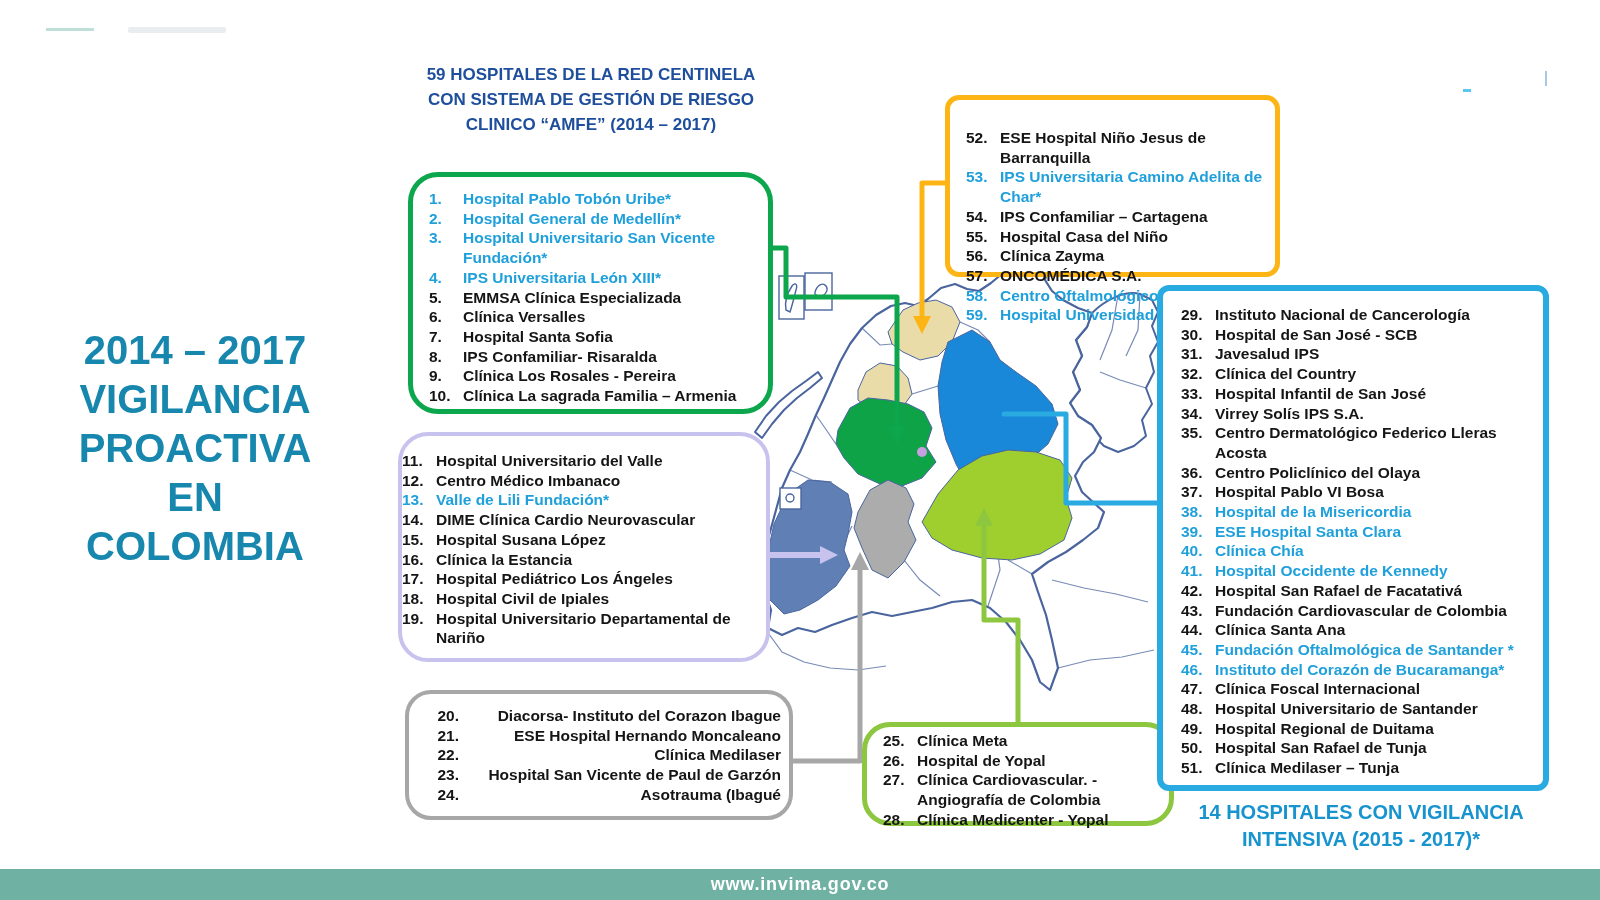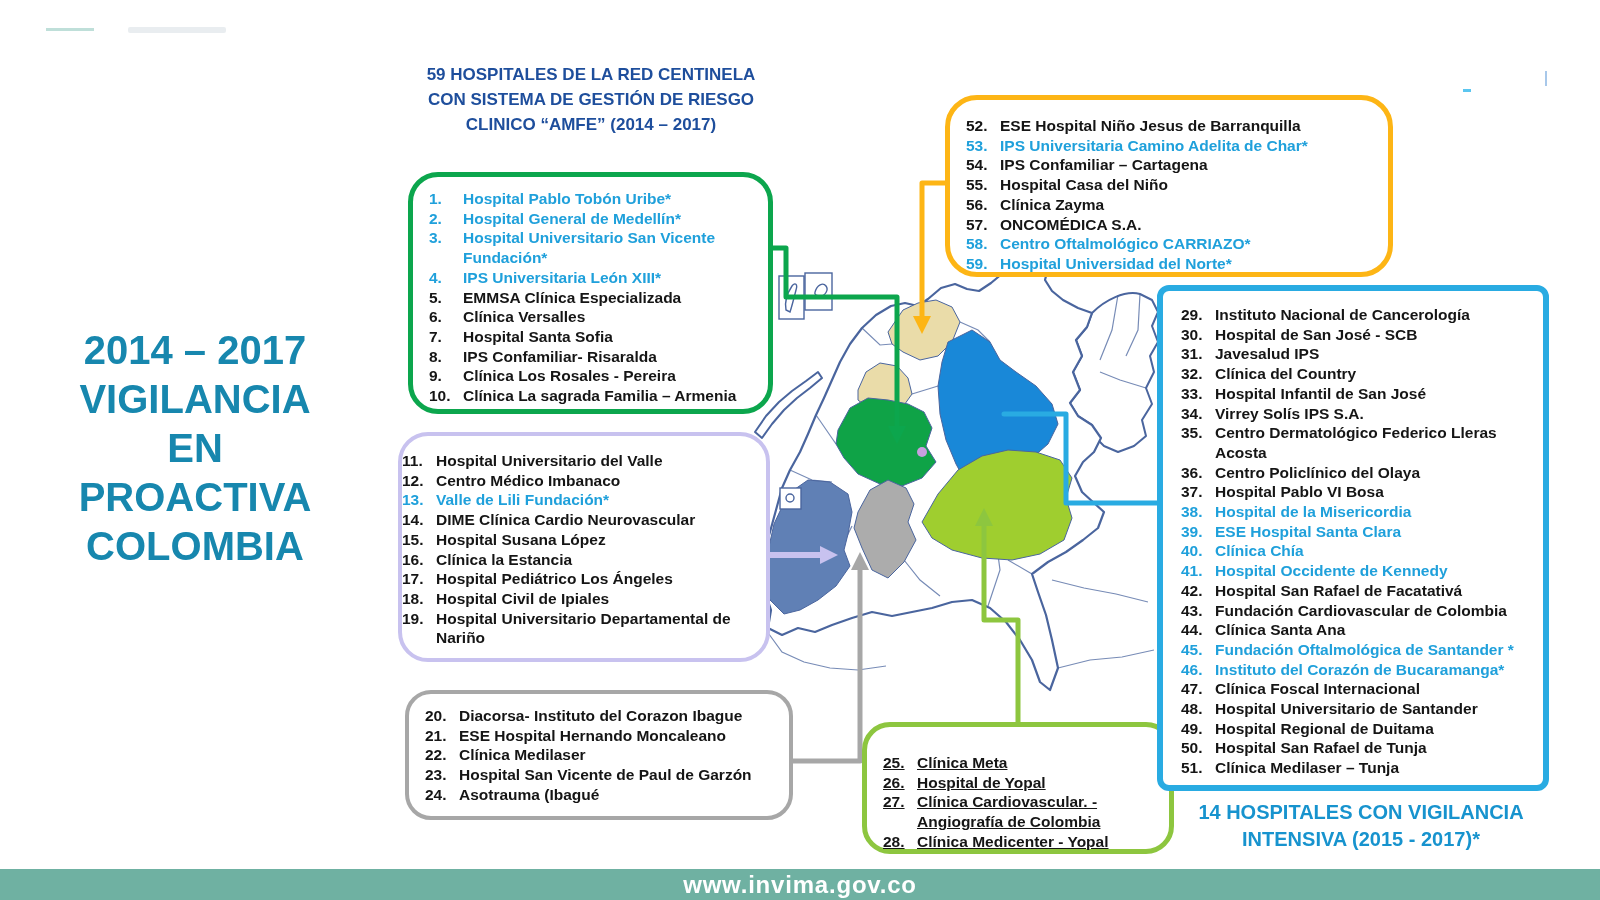--- a/index.html
+++ b/index.html
@@ -16,28 +16,28 @@
             font-weight:700;font-size:20px;line-height:27px;}
   
   .list-box{position:absolute;background:#fff;box-sizing:border-box;z-index:2;
             border-style:solid;font-weight:700;font-size:15.5px;color:#151515;}
   .list-box .row{display:flex;line-height:19.7px;}
   .list-box .num{flex:0 0 34px;}
   .list-box .lbl{flex:1 1 auto;}
   .list-box .row.hl{color:var(--hl,#1FA0DB);}
   .box-1-10 {left:408px;top:172px;width:365px;height:242px;border-width:5px;border-radius:30px;padding:12px 8px 8px 16px;}
   .box-11-19{left:398px;top:432px;width:372px;height:230px;border-width:4px;border-radius:30px;padding:15px 8px 8px 0;}
-  .box-20-24{left:405px;top:690px;width:388px;height:130px;border-width:4px;border-radius:26px;padding:12px 8px 8px 16px;}
-  .box-25-28{left:862px;top:722px;width:312px;height:132px;border-width:5px;border-radius:28px;padding:26px 8px 8px 16px;text-decoration:underline;}
-  .box-52-59{left:945px;top:95px;width:448px;height:182px;border-width:5px;border-radius:32px;padding:16px 8px 8px 16px;}
+  .box-20-24{left:405px;top:690px;width:388px;height:130px;border-width:4px;border-radius:26px;padding:12px 8px 8px 16px;text-align:right;}
+  .box-25-28{left:862px;top:722px;width:312px;height:104px;border-width:5px;border-radius:28px;padding:4px 8px 8px 16px;}
+  .box-52-59{left:945px;top:95px;width:335px;height:182px;border-width:5px;border-radius:14px;padding:28px 8px 8px 16px;}
   .box-29-51{left:1157px;top:285px;width:392px;height:506px;border-width:6px;border-radius:12px;padding:14px 8px 8px 18px;}
   
   .footer{left:0;top:869px;width:1600px;height:31px;z-index:3;display:flex;
           align-items:center;justify-content:center;color:#ffffff;
-          font-size:24px;font-weight:700;letter-spacing:0.8px;}
+          font-size:18px;font-weight:700;letter-spacing:0.8px;}
   
   .artifact{position:absolute;z-index:2;}
 </style>
 </head>
 <body>
 
 <svg class="maplayer" width="1600" height="900" viewBox="0 0 1600 900">
 
   <path fill="#ffffff" stroke-width="2" stroke-linejoin="round" d="M1092,313 C1105,300 1125,290 1140,294 L1152,300 1158,312 1152,326 1158,342 1150,356 1154,372 1146,388 1152,404 1142,420 1146,436 1134,446 1118,452 1104,446 1098,440 1092,425 1078,416 1070,403 1080,390 1073,372 1082,356 1076,340 1087,327 Z" stroke="#4A659E"></path>
 
@@ -99,22 +99,22 @@
     <polygon points="851,570 869,570 860,552" fill="#A7A7A7"></polygon>
     <path stroke-width="5" d="M1018,724 L1018,620 984,620 984,524" stroke="#8DC63F"></path>
     <polygon points="975,526 993,526 984,508" fill="#8DC63F"></polygon>
     <path stroke-width="5" d="M1004,414 L1066,414 1066,503 1159,503" stroke="#29ABE2"></path>
   </g>
 </svg>
 
 <div class="abs left-title" style="color: rgb(23, 135, 174);">
   <div>2014 – 2017</div>
   <div>VIGILANCIA</div>
+  <div>PROACTIVA</div>
   <div>EN</div>
-  <div>PROACTIVA</div>
   <div>COLOMBIA</div>
 </div>
 
 <div class="abs top-title" style="color: rgb(30, 78, 156);">
   <div>59 HOSPITALES DE LA RED CENTINELA</div>
   <div>CON SISTEMA DE GESTIÓN DE RIESGO</div>
   <div>CLINICO “AMFE” (2014 – 2017)</div>
 </div>
 
 <div class="abs br-title" style="color: rgb(23, 147, 206);">

